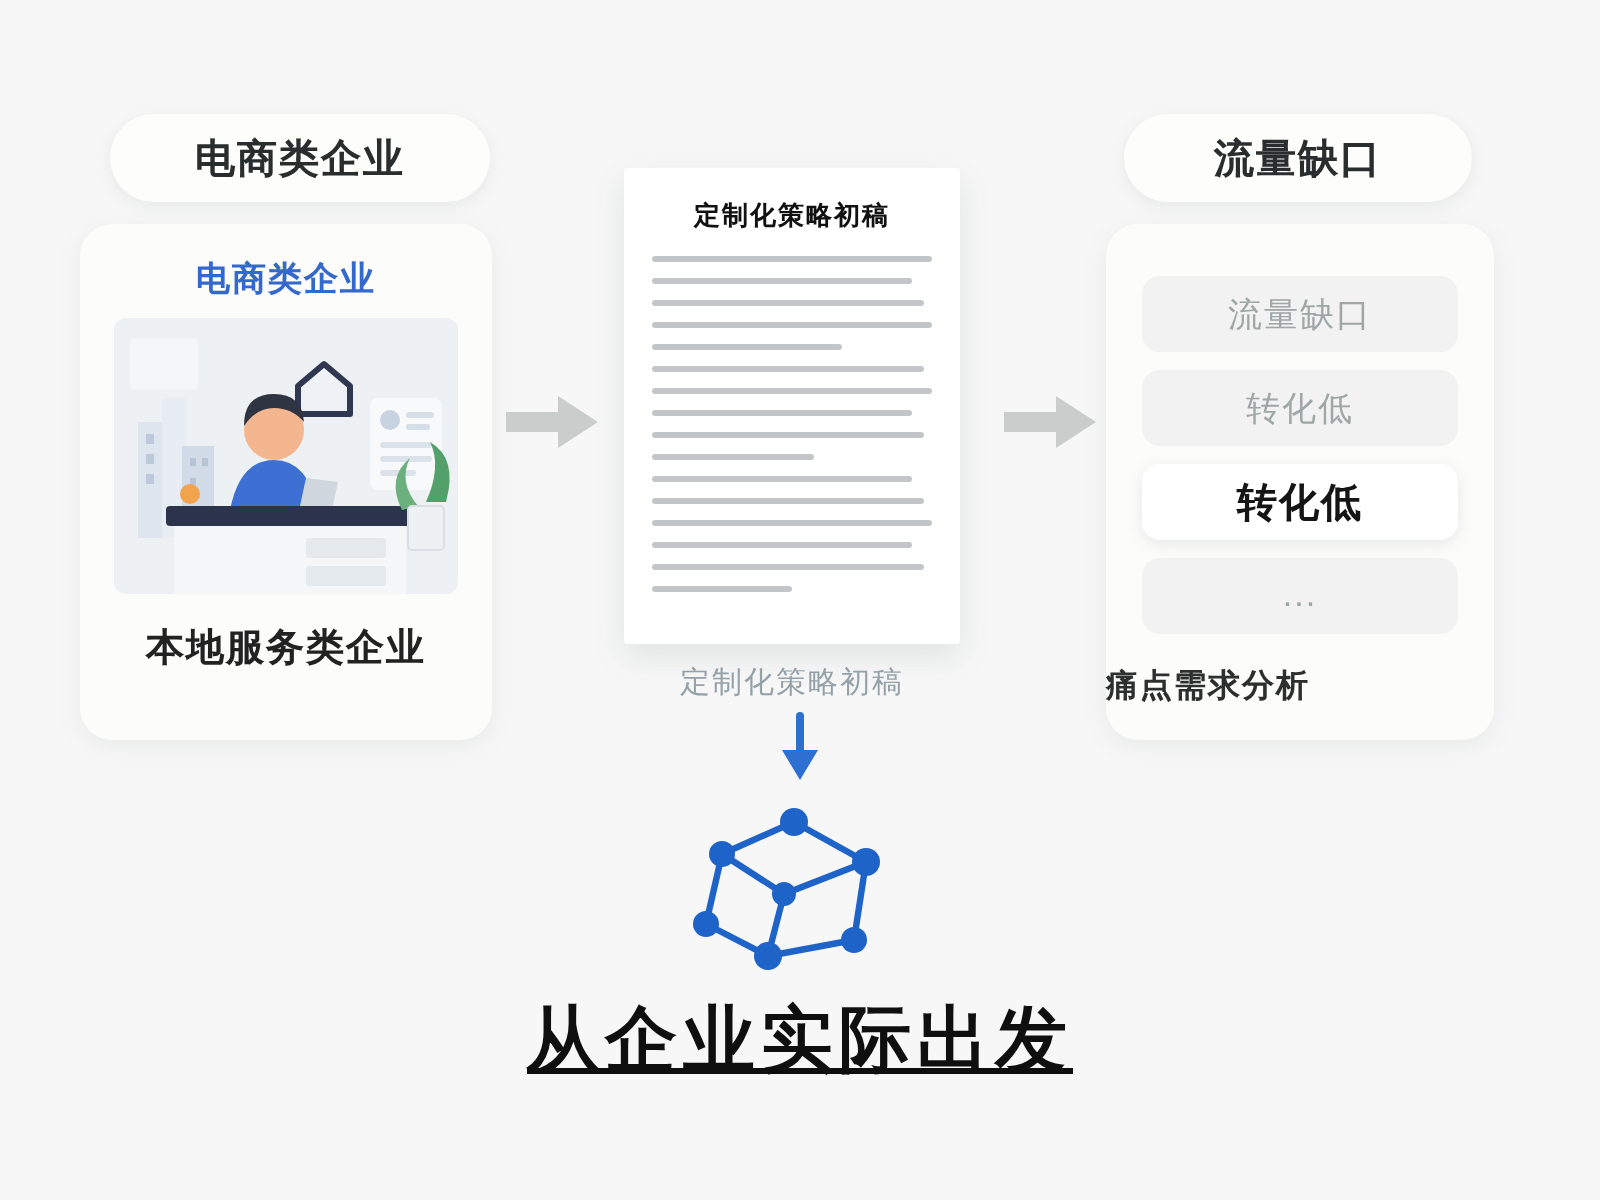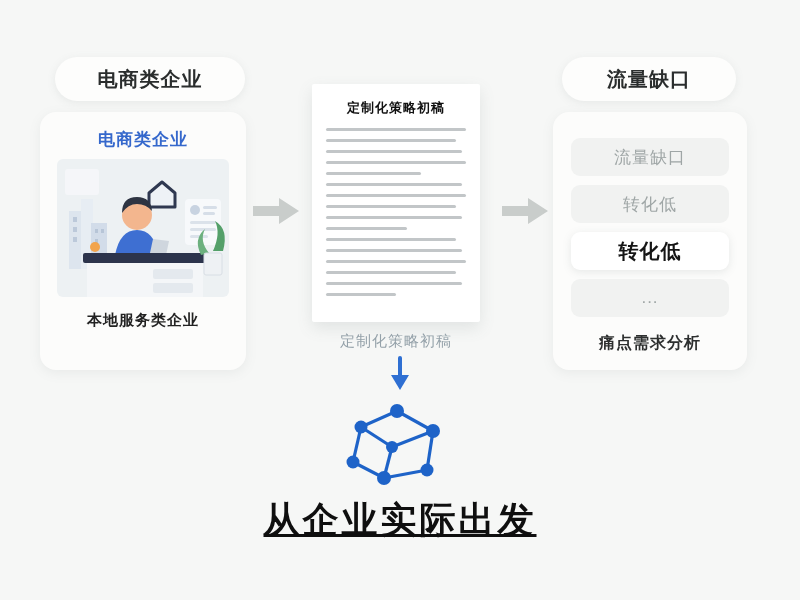--- a/index.html
+++ b/index.html
@@ -21,21 +21,21 @@
   .badge-right{left:562px;top:57px;width:174px;height:44px;}
 
   
   .card{
     position:absolute;background:#fcfcfb;border-radius:16px;
     box-shadow:0 3px 12px rgba(120,130,130,.10);
   }
   .card-left{left:40px;top:112px;width:206px;height:258px;text-align:center;}
   .card-left .card-title{margin-top:16px;color:#3568cc;font-size:17px;font-weight:700;letter-spacing:1px;}
   .illustration{width:172px;height:138px;margin:8px auto 0;border-radius:6px;overflow:hidden;}
-  .card-caption{margin-top:14px;font-size:15px;font-weight:700;color:#222;letter-spacing:1px;}
+  .card-caption{margin-top:14px;font-size:19px;font-weight:700;color:#222;letter-spacing:1px;}
 
   
   .arrow{position:absolute;}
   .arrow-1{left:253px;top:196px;}
   .arrow-2{left:502px;top:196px;}
 
   
   .doc{
     position:absolute;left:312px;top:84px;width:168px;height:238px;
     background:#ffffff;border-radius:2px;
@@ -67,21 +67,21 @@
   .card-right{left:553px;top:112px;width:194px;height:258px;}
   .right-list{padding:26px 18px 0;display:flex;flex-direction:column;gap:9px;}
   .row{
     height:38px;border-radius:9px;background:#f1f2f1;color:#9fa6a6;
     font-size:17px;display:flex;align-items:center;justify-content:center;letter-spacing:1px;
   }
   .row.hl{
     background:#ffffff;box-shadow:0 2px 8px rgba(120,130,130,.16);
     color:#151515;font-weight:800;font-size:20px;
   }
-  .right-caption{margin-top:16px;text-align:center;font-size:16px;font-weight:600;color:#2d2f2f;letter-spacing:1px;}
+  .right-caption{margin-top:16px;text-align:left;font-size:16px;font-weight:600;color:#2d2f2f;letter-spacing:1px;}
 </style>
 </head>
 <body>
 
 <div class="canvas">
 
   <div class="badge badge-left">
     <span>电商类企业</span>
   </div>
 

